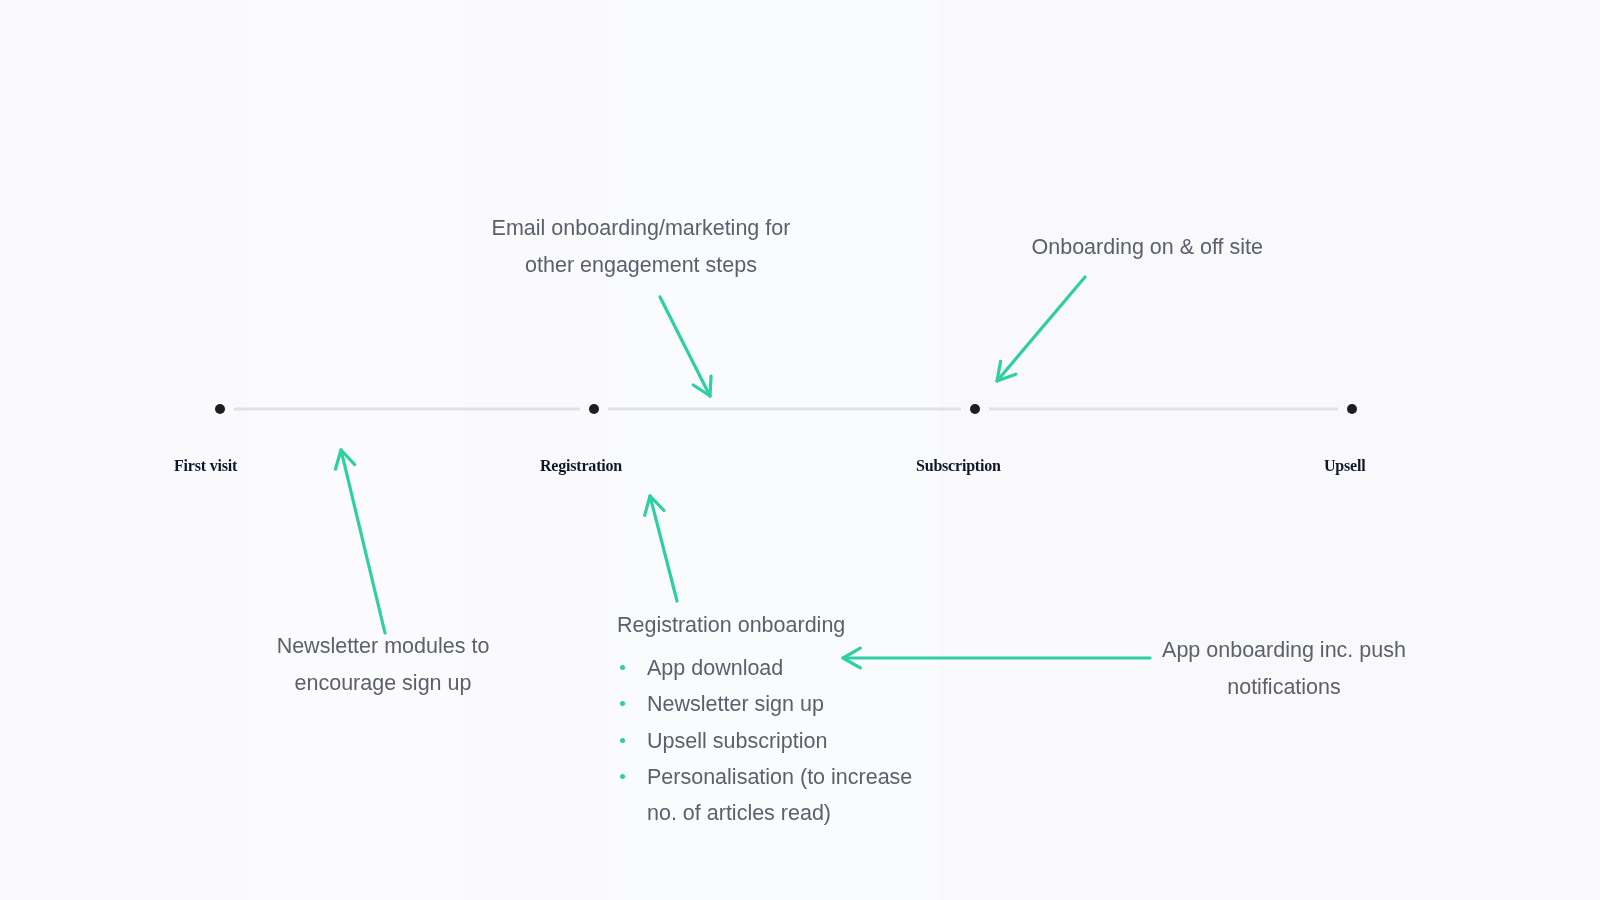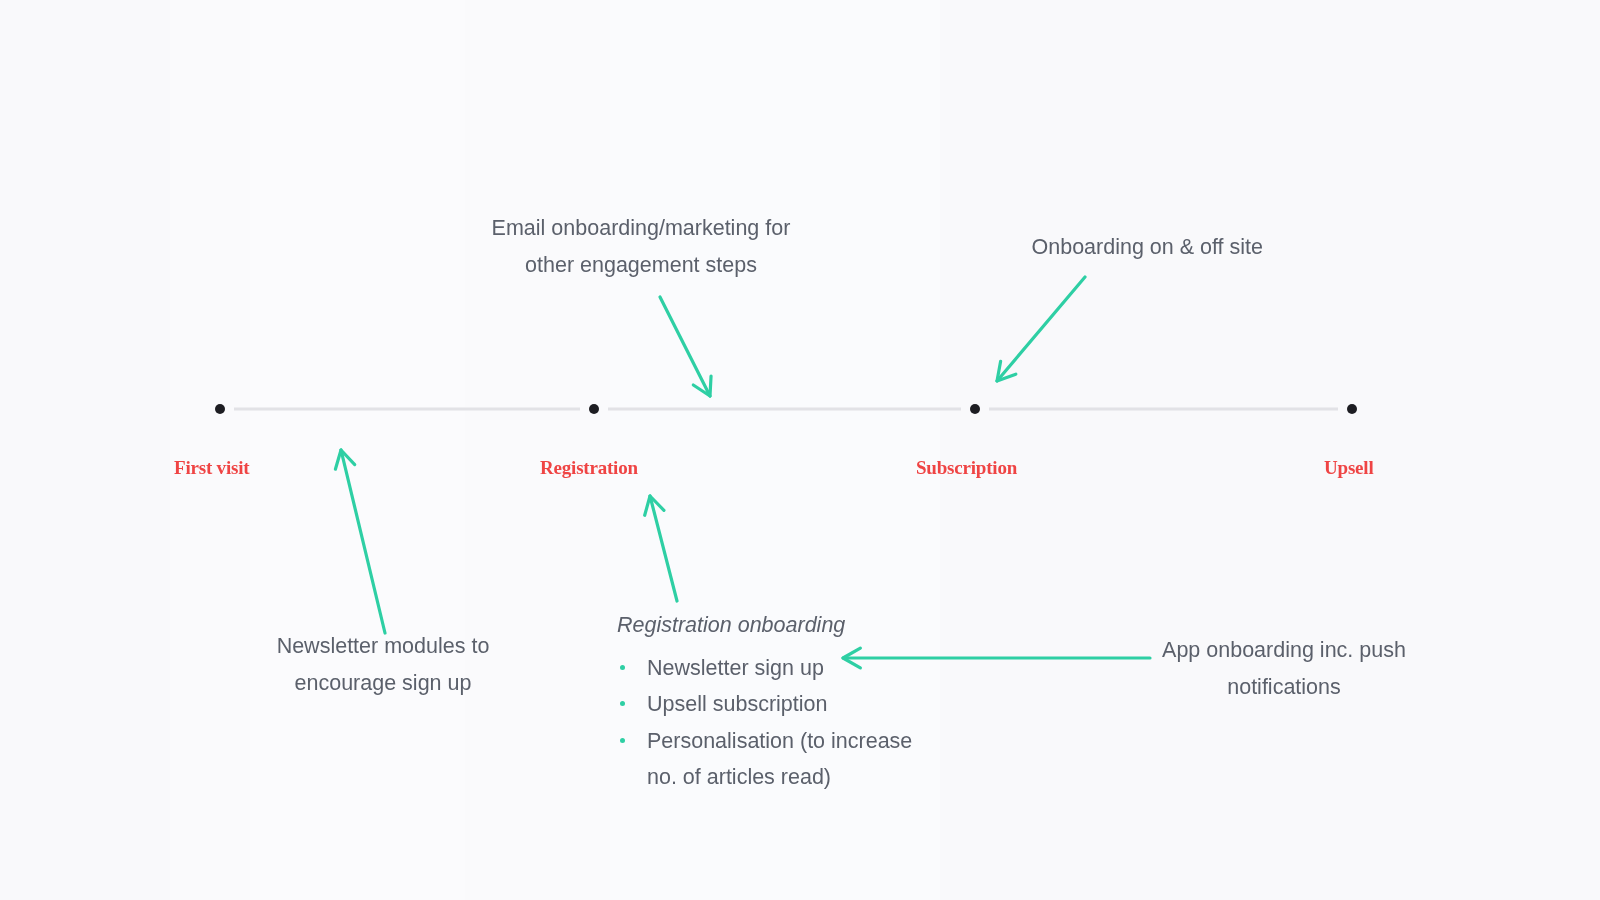--- a/index.html
+++ b/index.html
@@ -39,23 +39,23 @@
     left: 0; top: 0;
     width: 1600px;
     height: 900px;
   }
 
   
   .milestone-label {
     position: absolute;
     font-family: "Liberation Serif", "DejaVu Serif", serif;
     font-weight: bold;
-    font-size: 19px;
+    font-size: 16px;
     letter-spacing: -0.2px;
-    color: #ef4444;
+    color: #0f172a;
     white-space: nowrap;
   }
 
   
   .annotation {
     position: absolute;
     font-family: "Liberation Sans", sans-serif;
     font-size: 21.5px;
     font-weight: 300;
     line-height: 1.72;
@@ -72,21 +72,20 @@
     width: 360px;
     font-family: "Liberation Sans", sans-serif;
     color: #5b606b;
   }
   #list-block .list-title {
     font-size: 21.5px;
     font-weight: 300;
     line-height: 1.72;
     color: #5b606b;
     margin: 0 0 6px 0;
-    font-style: italic;
   }
   #list-block ul {
     list-style: none;
     margin: 0;
     padding: 0;
   }
   #list-block li {
     position: relative;
     padding-left: 30px;
     font-size: 21.5px;
@@ -159,20 +158,21 @@
 other engagement steps</div>
   <div class="annotation center" style="left: 1007px; top: 229px; width: 256px; text-align: right;">Onboarding on &amp; off site</div>
   <div class="annotation center" style="left: 266px; top: 628px; width: 234px; text-align: center;">Newsletter modules to
 encourage sign up</div>
   <div class="annotation center" style="left: 1154px; top: 632px; width: 260px; ">App onboarding inc. push
 notifications</div>
 
   <div id="list-block">
     <div class="list-title">Registration onboarding</div>
     <ul id="reg-list">
+        <li><span class="bullet-dot" style="background: rgb(46, 207, 164);"></span><span>App download</span></li>
         <li><span class="bullet-dot" style="background: rgb(46, 207, 164);"></span><span>Newsletter sign up</span></li>
         <li><span class="bullet-dot" style="background: rgb(46, 207, 164);"></span><span>Upsell subscription</span></li>
         <li><span class="bullet-dot" style="background: rgb(46, 207, 164);"></span><span>Personalisation (to increase
 no. of articles read)</span></li>
       </ul>
   </div>
 
 </div>
 
 </body></html>

